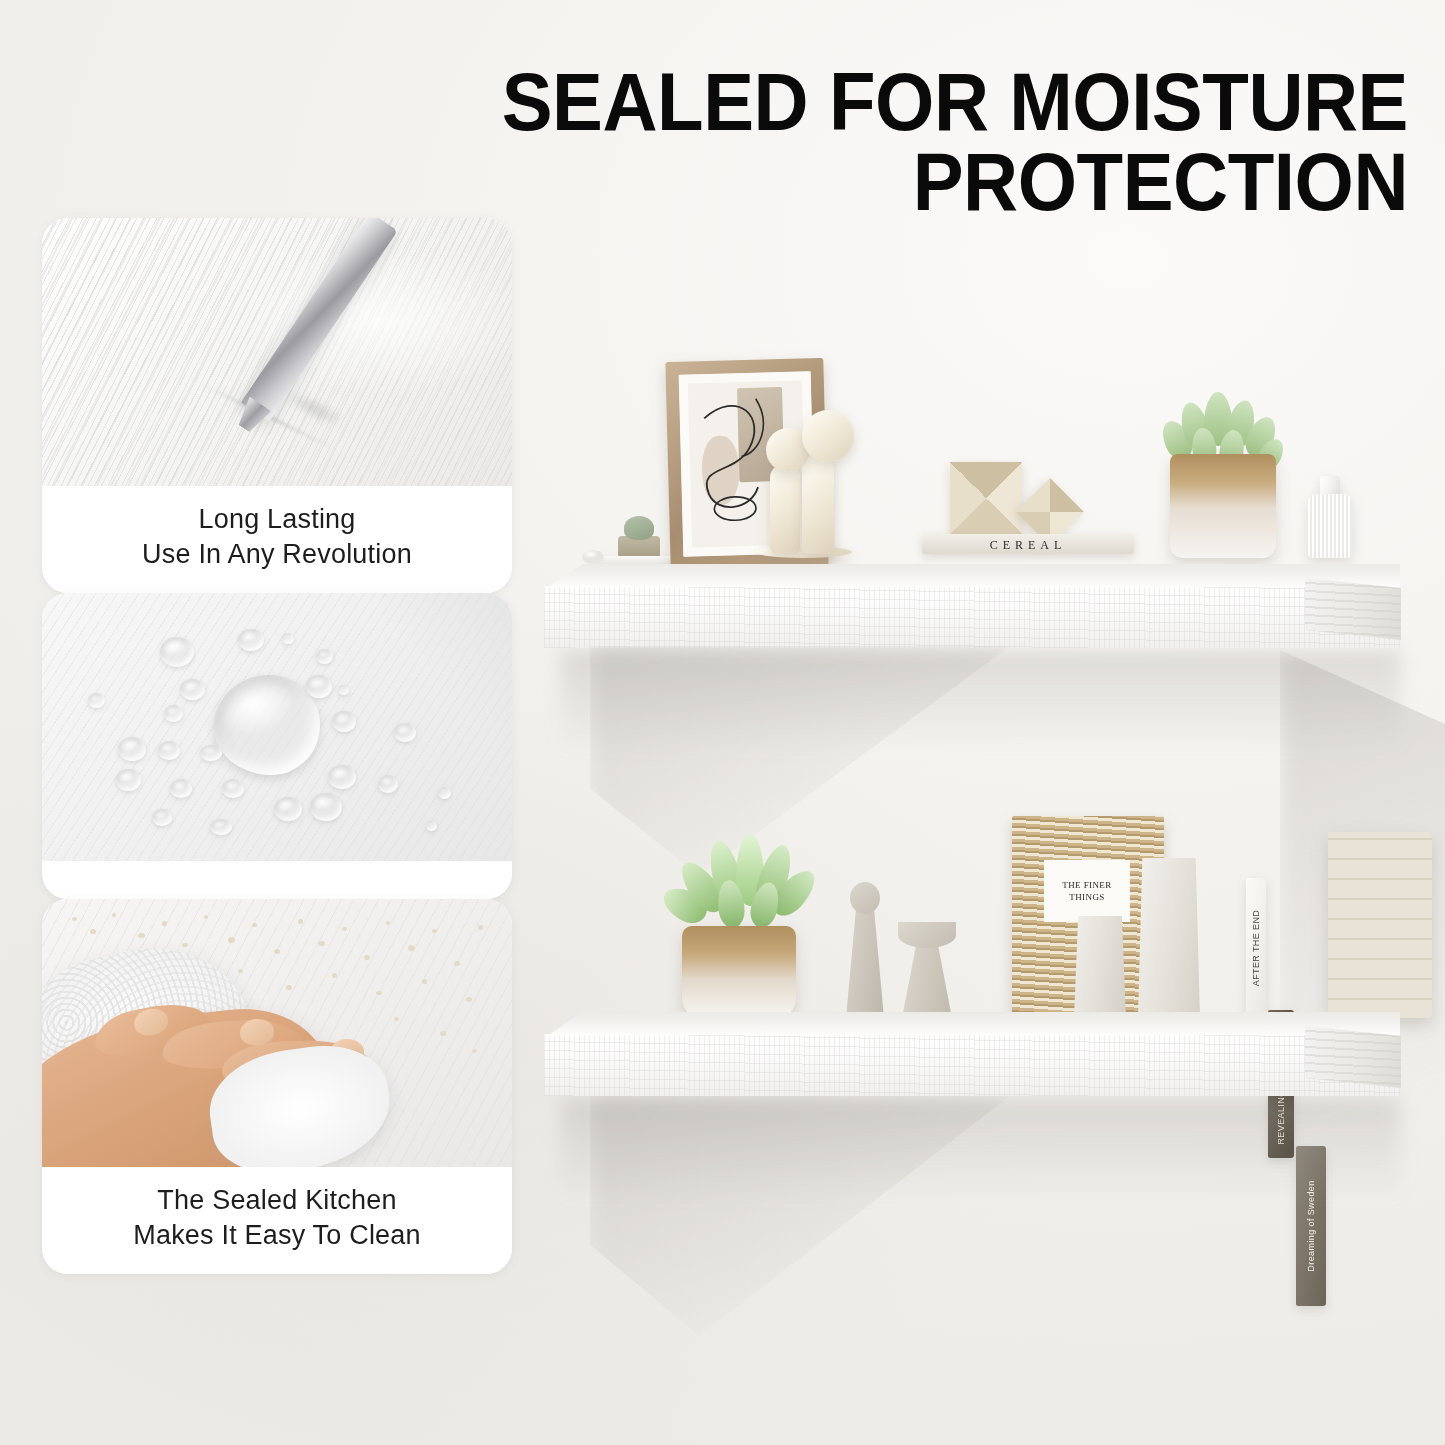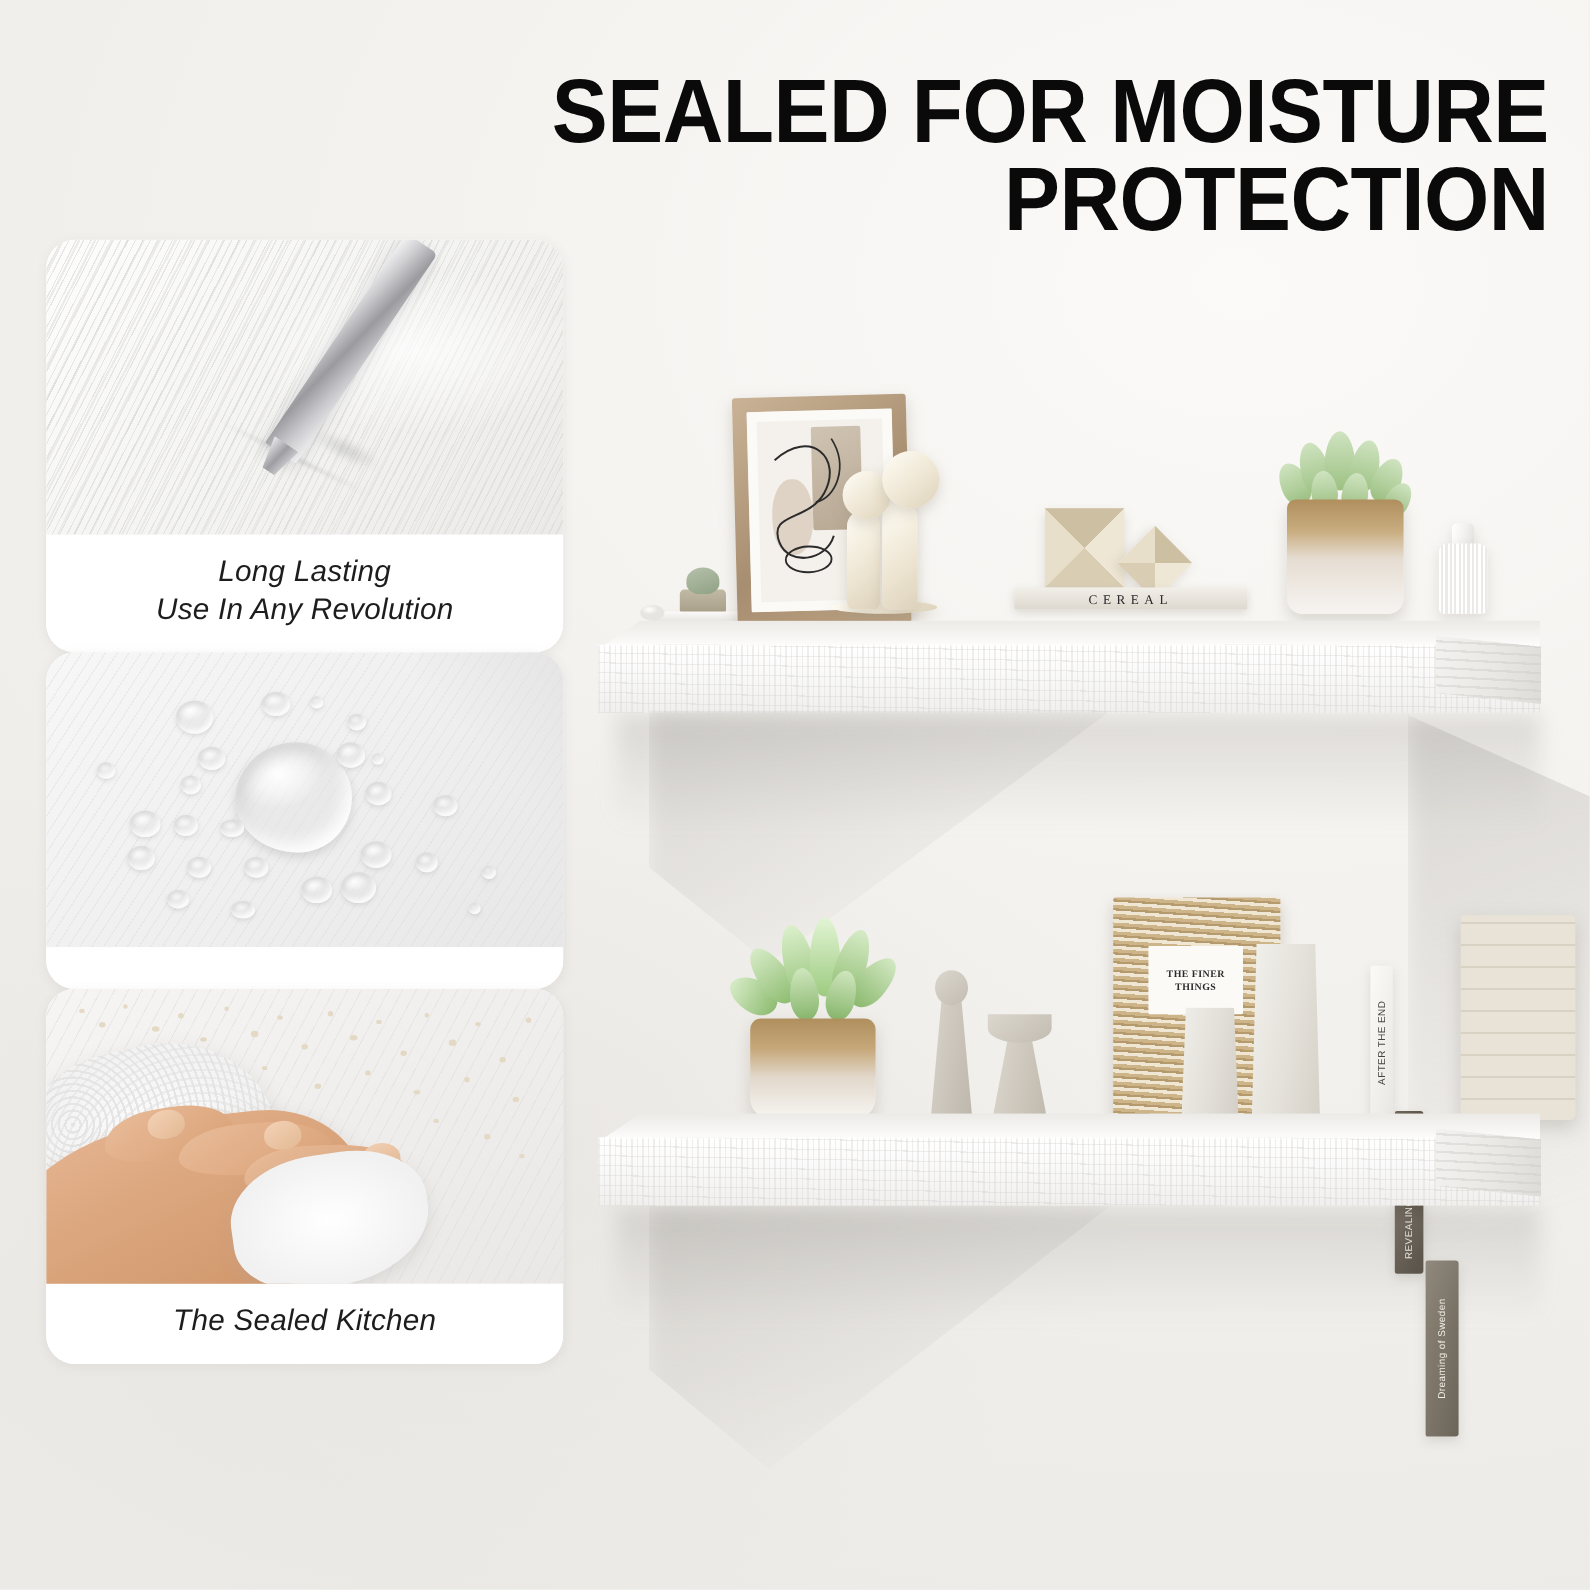--- a/index.html
+++ b/index.html
@@ -25,21 +25,21 @@
     font-weight:700;font-size:82px;line-height:.98;
     letter-spacing:-.5px;
     transform:scaleX(.93);transform-origin:100% 0;
   }
   .headline .l2{display:block;}
 
   
   .cards{position:absolute;left:42px;top:218px;width:470px;}
   .card{position:relative;width:470px;border-radius:26px;overflow:hidden;
     background:#fff;
-    box-shadow:0 2px 10px rgba(120,115,108,.10);font-style:italic;}
+    box-shadow:0 2px 10px rgba(120,115,108,.10);}
   .card .photo{position:relative;height:268px;overflow:hidden;background:#f6f6f6;}
   .card .cap{background:#fff;padding:16px 10px 22px;text-align:center;
     color:#1d1d1d;font-size:27px;line-height:1.28;font-weight:400;
     letter-spacing:.2px;}
   .card .cap .l{display:block;}
 
   
   .ph-wood{position:absolute;inset:0;
     background:
       repeating-linear-gradient(117deg, rgba(214,212,208,.55) 0px, rgba(214,212,208,.55) 1px, rgba(0,0,0,0) 1px, rgba(0,0,0,0) 6px),
@@ -266,20 +266,21 @@
       <div class="finger" style="left:52px;top:108px;width:118px;height:46px;transform:rotate(-10deg);"></div>
       <div class="finger" style="left:120px;top:122px;width:140px;height:46px;transform:rotate(-5deg);"></div>
       <div class="finger" style="left:180px;top:142px;width:150px;height:48px;transform:rotate(-2deg);"></div>
       <div class="nail" style="left:92px;top:110px;width:34px;height:26px;transform:rotate(-12deg);"></div>
       <div class="nail" style="left:198px;top:120px;width:34px;height:26px;transform:rotate(-6deg);"></div>
       <div class="nail" style="left:288px;top:140px;width:34px;height:26px;transform:rotate(-2deg);"></div>
       <div class="towel2"></div>
     </div>
     <div class="cap">
       <span class="l">The Sealed Kitchen</span>
+      <span class="l">Makes It Easy To Clean</span>
     </div>
   </div>
 </div>
 
 <div class="scene">
 
   <div class="obj">
 
     <div class="obj" style="left:98px;top:286px;width:42px;height:22px;background:linear-gradient(180deg,#c0b9a4,#a89f88);border-radius:4px;"></div>
     <div class="obj" style="left:104px;top:266px;width:30px;height:24px;border-radius:50% 50% 40% 40%;background:linear-gradient(160deg,#b6c1ab,#8fa184);"></div>
@@ -372,21 +373,21 @@
          background:linear-gradient(140deg,#dcd7ce,#c2bcb1);"></div>
     <div class="obj candle" style="left:382px;top:690px;width:50px;height:78px;
          background:linear-gradient(100deg,#ddd8cf,#cbc5ba 60%,#c0b9ae);clip-path:polygon(30% 0,70% 0,100% 100%,0 100%);"></div>
     <div class="obj" style="left:378px;top:672px;width:58px;height:26px;border-radius:0 0 50% 50%;
          background:linear-gradient(140deg,#dcd7ce,#c2bcb1);"></div>
 
     <div class="obj" style="left:492px;top:566px;width:152px;height:202px;
          background:repeating-linear-gradient(4deg,#cdb489 0 3px,#efe6d4 3px 6px,#b59a6d 6px 8px);
          box-shadow:0 6px 14px rgba(150,140,120,.35);border-radius:2px;">
       <div style="position:absolute;left:32px;top:44px;width:86px;height:62px;background:#fbfaf7;border-radius:1px;
-           display:flex;flex-direction:column;align-items:center;justify-content:center;gap:2px;font-weight:bold;">
+           display:flex;flex-direction:column;align-items:center;justify-content:center;gap:2px;">
         <span style="font-family:'Liberation Serif',serif;font-size:9px;color:#2b2b2b;letter-spacing:.4px;">THE FINER</span>
         <span style="font-family:'Liberation Serif',serif;font-size:9px;color:#2b2b2b;letter-spacing:.4px;">THINGS</span>
       </div>
     </div>
 
     <div class="obj" style="left:554px;top:666px;width:52px;height:102px;border-radius:4px 4px 3px 3px;
          background:linear-gradient(100deg,#f0eee9,#e2dfd8 55%,#d3cfc7);box-shadow:0 5px 12px rgba(160,155,145,.3);
          clip-path:polygon(8% 0,92% 0,100% 100%,0 100%);"></div>
     <div class="obj" style="left:618px;top:608px;width:62px;height:160px;border-radius:5px 5px 3px 3px;
          background:linear-gradient(100deg,#f2f0ec,#e4e1da 55%,#d5d1c8);box-shadow:0 6px 14px rgba(160,155,145,.3);

